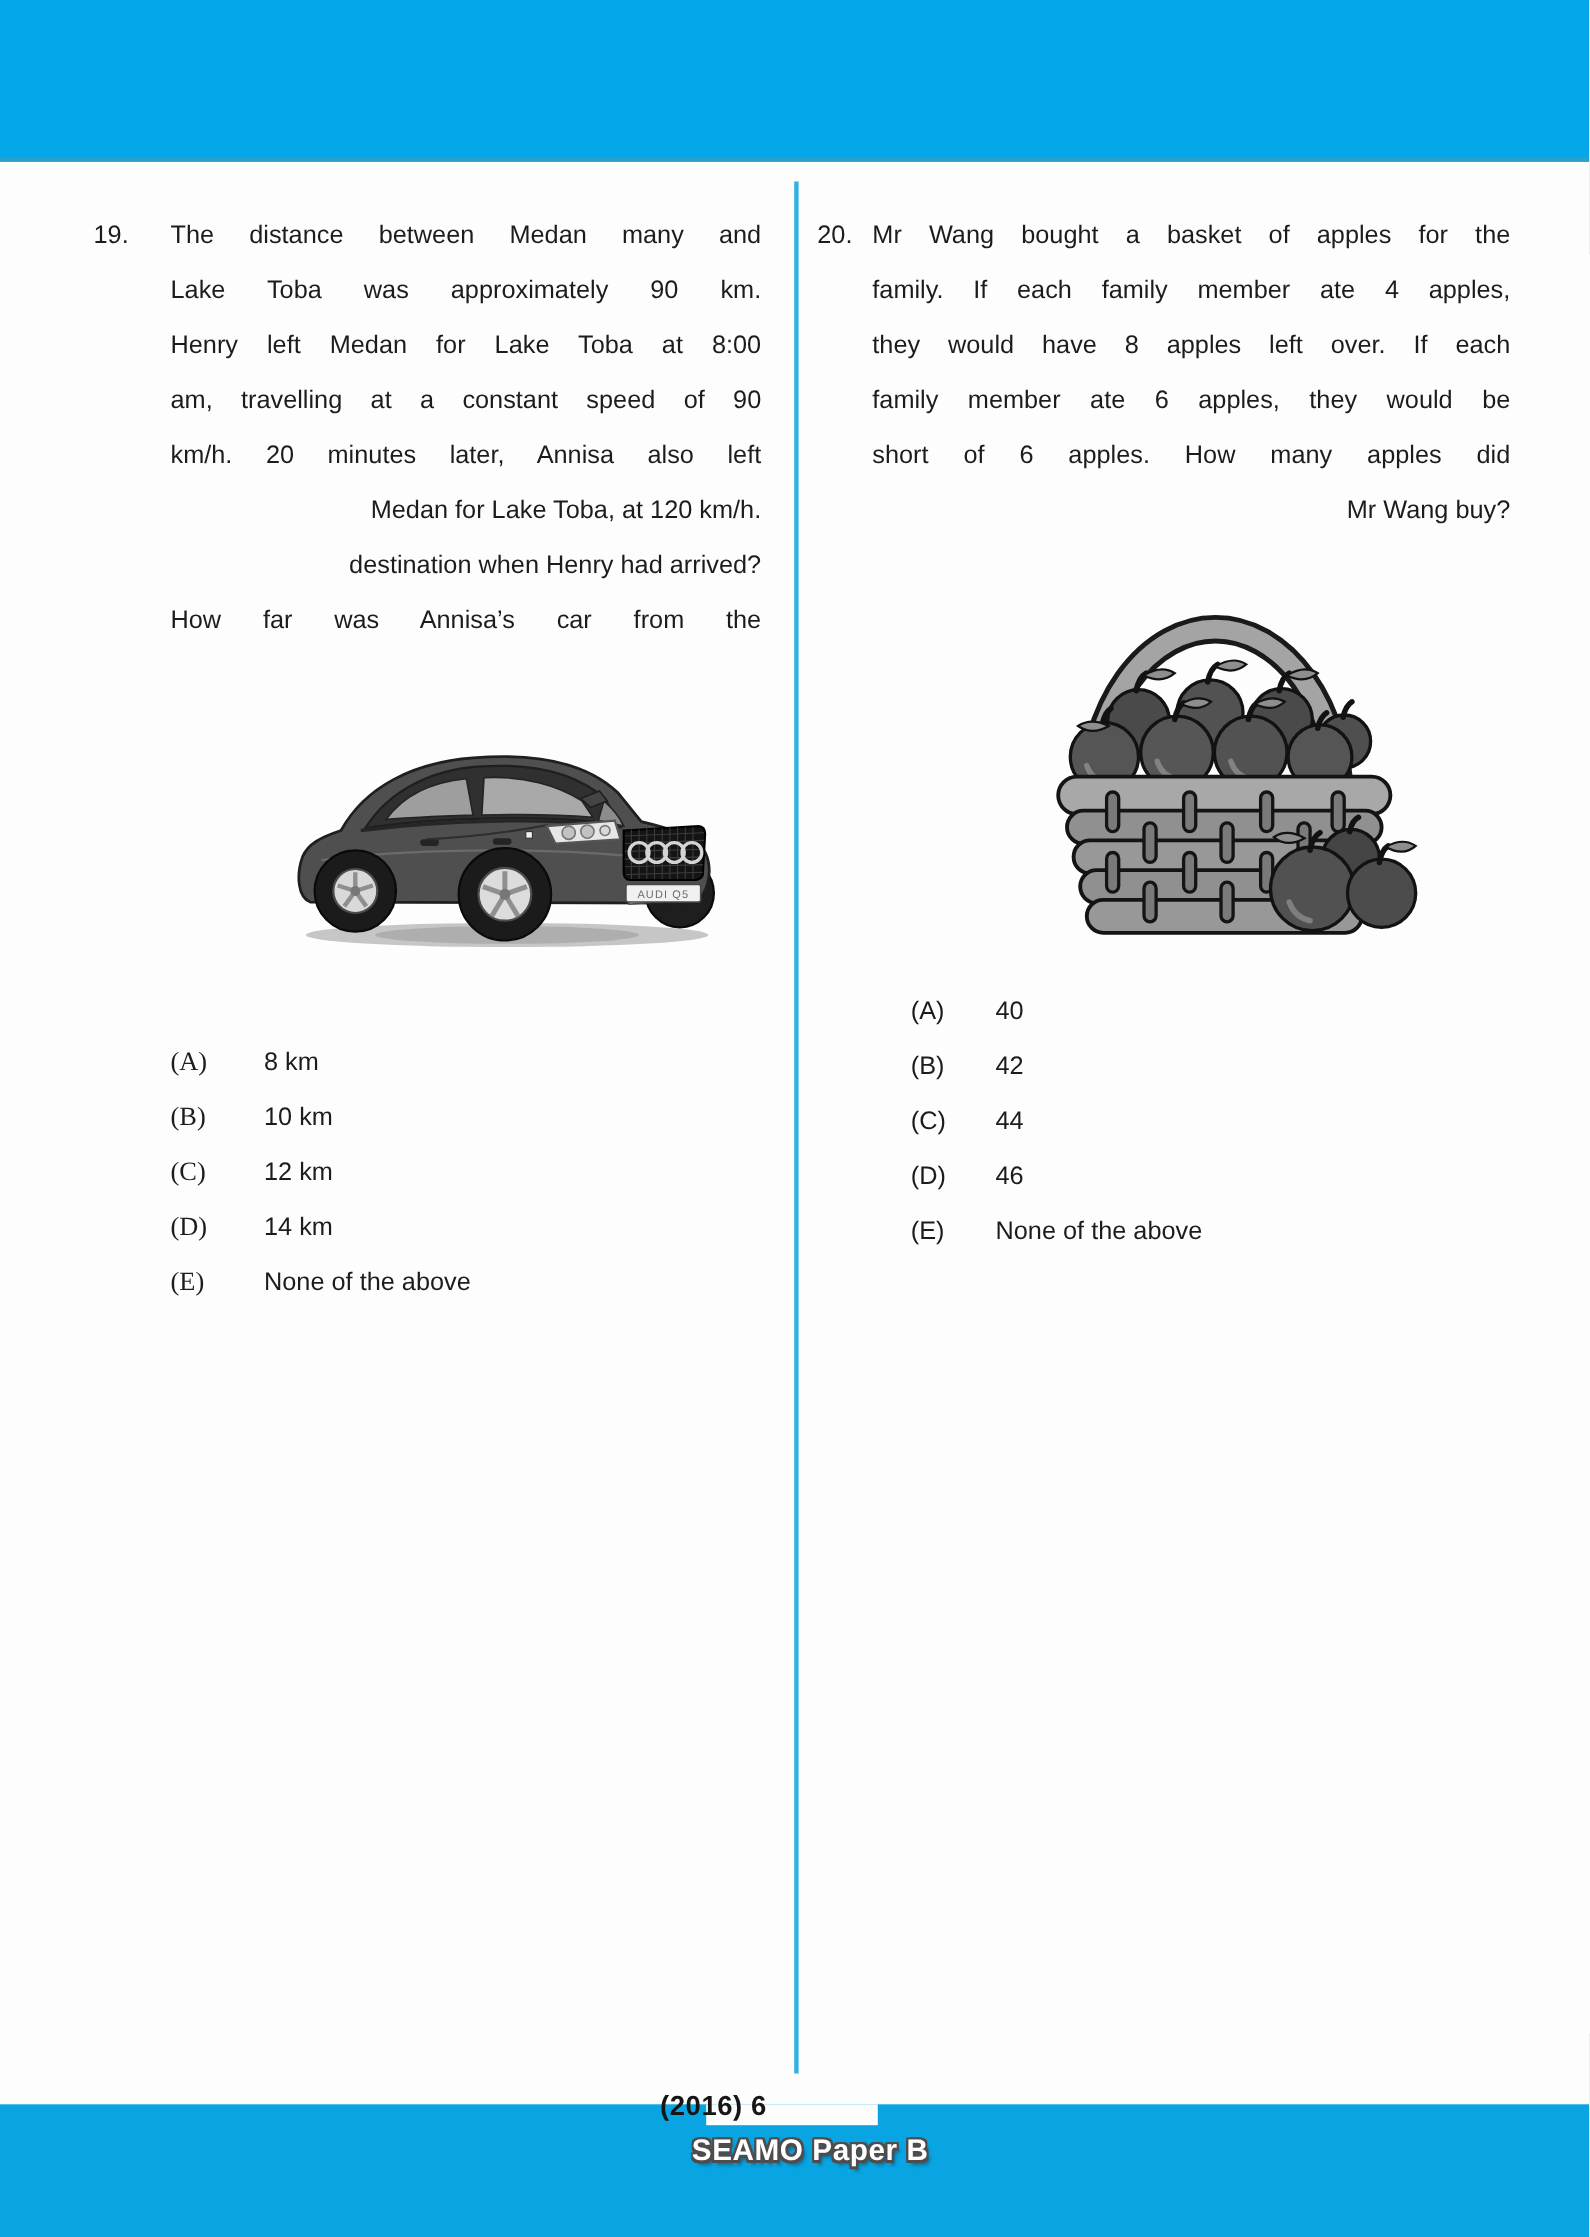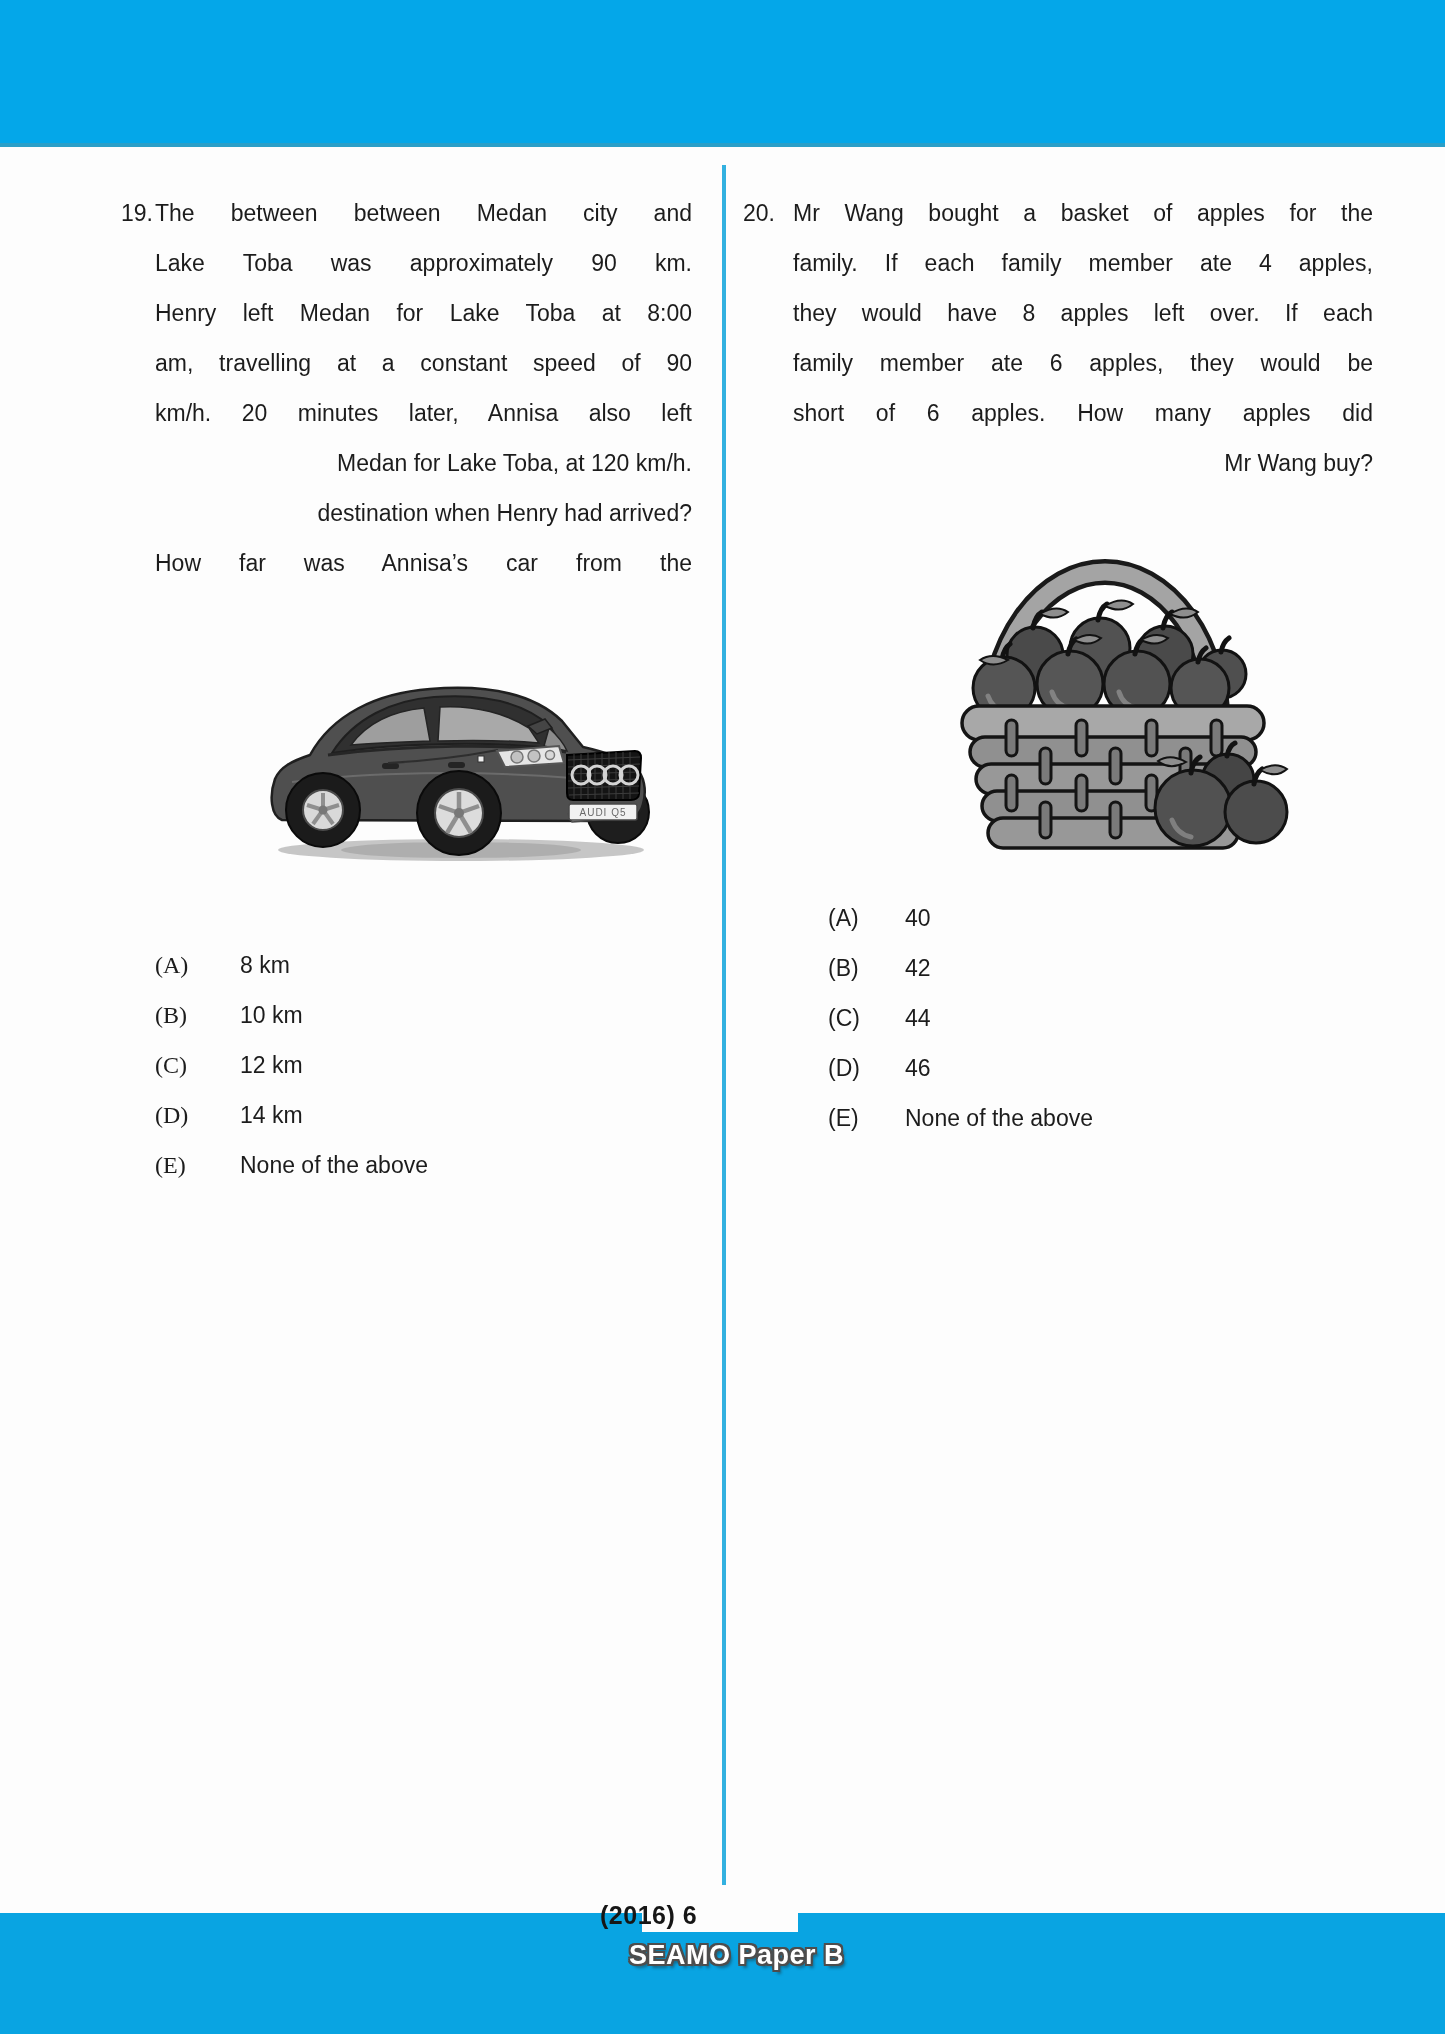--- a/index.html
+++ b/index.html
@@ -13,21 +13,21 @@
   .page-label{position:absolute;left:600px;top:1898px;width:240px;height:34px;line-height:34px;
               text-align:left;font-size:25px;font-weight:700;color:#161616;letter-spacing:.5px;}
   .paper-label{position:absolute;left:0;top:1940px;width:1445px;text-align:center;
                font-size:27px;font-weight:700;color:#ffffff;letter-spacing:.5px;
                text-shadow:-2px -2px 0 #4d4d4d,2px -2px 0 #4d4d4d,-2px 2px 0 #4d4d4d,2px 2px 0 #4d4d4d,
                            -2px 0 0 #4d4d4d,2px 0 0 #4d4d4d,0 -2px 0 #4d4d4d,0 2px 0 #4d4d4d,
                            3px 4px 3px rgba(30,30,30,.45);padding-left:14px;}
   .column-divider{position:absolute;left:722px;top:165px;width:4px;height:1720px;background:#33b1e0;}
   
   .qnum{position:absolute;font-size:23px;line-height:50px;}
-  .qnum19{left:85px;top:188px;margin-left:36px;}
+  .qnum19{left:85px;top:188px;}
   .qnum20{left:743px;top:188px;}
   .qbody{position:absolute;font-size:23px;line-height:50px;}
   .qbody19{left:155px;top:188px;width:537px;}
   .qbody20{left:793px;top:188px;width:580px;}
   .qline{white-space:normal;}
   .j{text-align:justify;text-align-last:justify;}
   .l{text-align:right;}
   
   .figure{position:absolute;}
   .car-figure{left:226px;top:648px;width:392px;height:200px;}
@@ -46,21 +46,21 @@
 </head>
 <body>
 
 <div class="page">
 
   <div class="header-bar"></div>
   <div class="column-divider"></div>
 
   <div class="qnum qnum19">19.</div>
   <div class="qbody qbody19">
-    <div class="qline j">The between between Medan city and</div>
+    <div class="qline j">The distance between Medan many and</div>
     <div class="qline j">Lake Toba was approximately 90 km.</div>
     <div class="qline j">Henry left Medan for Lake Toba at 8:00</div>
     <div class="qline j">am, travelling at a constant speed of 90</div>
     <div class="qline j">km/h. 20 minutes later, Annisa also left</div>
     <div class="qline l">Medan for Lake Toba, at 120 km/h.</div>
     <div class="qline l">destination when Henry had arrived?</div>
     <div class="qline j">How far was Annisa’s car from the</div>
   </div>
 
   <figure class="figure car-figure">

